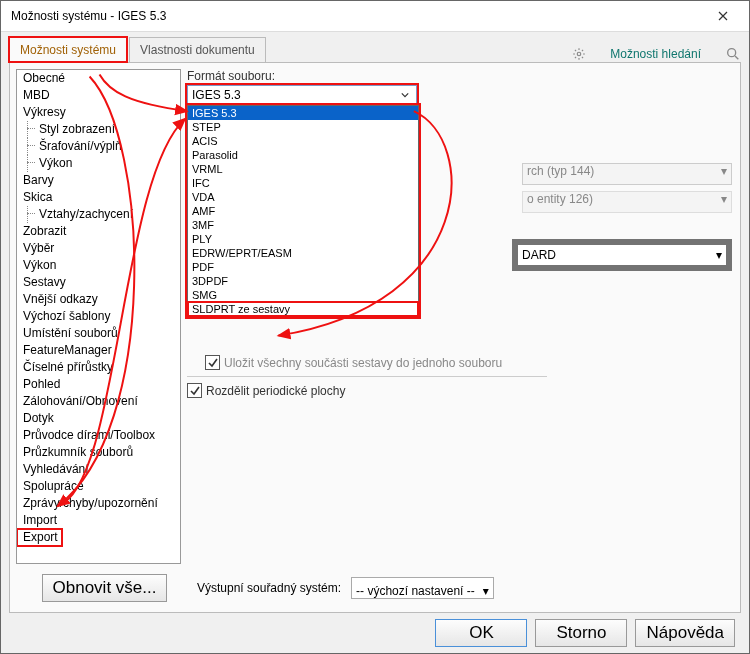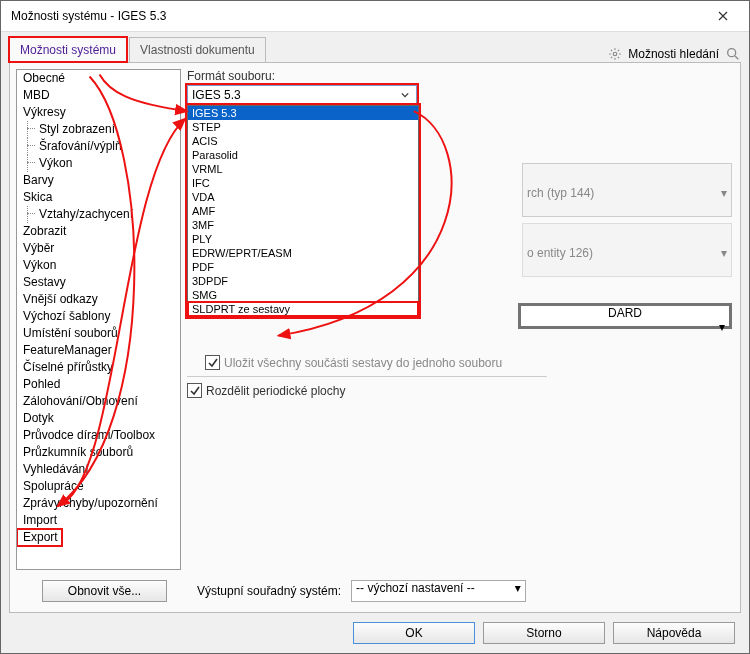--- a/index.html
+++ b/index.html
@@ -5,23 +5,23 @@
   html,body{margin:0;padding:0;font-family:"Segoe UI",Tahoma,sans-serif;font-size:12px;color:#000;background:#fff;}
   .window{width:750px;height:654px;border:1px solid #666;box-sizing:border-box;display:flex;flex-direction:column;background:#f0f0f0;position:relative;}
   .titlebar{height:30px;background:#fff;display:flex;align-items:center;padding:0 6px 0 10px;border-bottom:1px solid #ddd;}
   .titlebar-title{flex:1;font-size:12px;}
   .close-btn{width:40px;height:30px;display:flex;align-items:center;justify-content:center;cursor:pointer;}
   .close-btn svg{width:10px;height:10px;stroke:#333;stroke-width:1.2;}
 
   .toolbar{height:30px;display:flex;align-items:flex-end;padding:0 8px;background:#f0f0f0;}
   .tabs{display:flex;gap:2px;}
   .tab{padding:5px 10px 5px 10px;border:1px solid #bbb;border-bottom:none;background:#f0f0f0;cursor:pointer;color:#555;}
-  .tab.active{background:#fafafa;color:#4c1d95;position:relative;z-index:2;}
+  .tab.active{background:#fafafa;color:#a16207;position:relative;z-index:2;}
   .tab-hilite{outline:2px solid #e11;outline-offset:-1px;}
-  .search-area{margin-left:auto;display:flex;align-items:center;gap:6px;color:#000000;}
+  .search-area{margin-left:auto;display:flex;align-items:center;gap:24px;color:#0f766e;}
   .search-area .gear{width:14px;height:14px;}
   .search-area .mag{width:16px;height:16px;}
 
   .panel-border{flex:1;margin:0 8px 0 8px;border:1px solid #bbb;background:#fafafa;display:flex;flex-direction:column;position:relative;}
   .content-row{flex:1;display:flex;overflow:hidden;}
   .sidebar{width:165px;border:1px solid #999;margin:6px 6px 6px 6px;background:#fff;overflow:hidden;position:relative;box-sizing:border-box;}
   .sidebar .item{padding:1px 4px 1px 6px;white-space:nowrap;cursor:pointer;line-height:15px;}
   .sidebar .sub{padding-left:22px;position:relative;}
   .sidebar .sub::before{content:"";position:absolute;left:10px;top:0;bottom:0;border-left:1px dotted #888;}
   .sidebar .sub::after{content:"";position:absolute;left:10px;top:7px;width:8px;border-top:1px dotted #888;}
@@ -32,35 +32,35 @@
   .combo-wrap{position:absolute;left:0;top:22px;width:230px;}
   .combo{height:20px;border:1px solid #7a99c7;background:#fff;display:flex;align-items:center;padding:0 4px;box-sizing:border-box;cursor:pointer;outline:2px solid #e11;}
   .combo-arrow{margin-left:auto;width:14px;display:flex;align-items:center;justify-content:center;}
   .combo-arrow svg{width:8px;height:8px;}
   .dd{position:absolute;left:0;top:20px;width:230px;border:1px solid #666;background:#fff;z-index:20;outline:2px solid #e11;}
   .dd .opt{padding:0 4px;line-height:14px;font-size:11px;cursor:pointer;}
   .dd .opt.sel{background:#0a63c9;color:#fff;}
   .dd .opt.last-hilite{outline:2px solid #e11;outline-offset:-1px;}
 
   .group-right{position:absolute;left:245px;top:100px;width:300px;}
-  .ro-combo{border:1px solid #ccc;background:#f4f4f4;color:#888;height:20px;display:flex;align-items:flex-end;padding:16px 4px;margin-bottom:6px;width:200px;}
+  .ro-combo{border:1px solid #ccc;background:#f4f4f4;color:#888;height:20px;display:flex;align-items:flex-start;padding:0 4px;margin-bottom:6px;width:200px;}
   .ro-combo .arr{margin-left:auto;}
-  .std-combo{border:3px solid #737373;background:#fff;height:20px;display:flex;align-items:center;padding:0 4px;width:200px;cursor:pointer;flex-direction:column;}
+  .std-combo{border:6px solid #737373;background:#fff;height:20px;display:flex;align-items:center;padding:0 4px;width:200px;cursor:pointer;}
 
   .below-dd{position:absolute;left:0;top:290px;}
   .chk-row{display:flex;align-items:flex-end;gap:4px;margin:2px 0 2px 18px;color:#333;}
   .chk-row.under-dd{margin-left:18px;color:#666;}
   .chk{width:13px;height:13px;border:1px solid #555;display:inline-flex;align-items:center;justify-content:center;background:#fff;}
   .chk.checked svg{width:10px;height:10px;}
 
   .sep{border-top:1px solid #ccc;margin:6px 0 6px 0;width:360px;}
 
   .bottom-row{display:flex;align-items:center;gap:10px;padding:4px 6px 10px 12px;}
-  .btn{border:1px solid #999;background:linear-gradient(#fdfdfd,#e6e6e6);padding:3px 25px;cursor:pointer;font-size:12px;}
-  .bottom-right-combo{border:1px solid #aaa;background:#fff;height:20px;display:flex;align-items:flex-start;padding:0 4px;gap:32px;}
+  .btn{border:1px solid #999;background:linear-gradient(#fdfdfd,#e6e6e6);padding:3px 10px;cursor:pointer;font-size:17px;}
+  .bottom-right-combo{border:1px solid #aaa;background:#fff;height:20px;display:flex;align-items:flex-end;padding:0 4px;}
 
   .footer{height:40px;display:flex;align-items:center;justify-content:flex-end;gap:8px;padding:0 14px;background:#f0f0f0;}
   .footer .btn{min-width:70px;text-align:center;}
   .footer .btn.primary{border:1px solid #4a90d9;}
 
   
   svg.anno{position:absolute;left:0;top:0;pointer-events:none;width:100%;height:100%;z-index:30;}
 </style>
 </head>
 <body>

